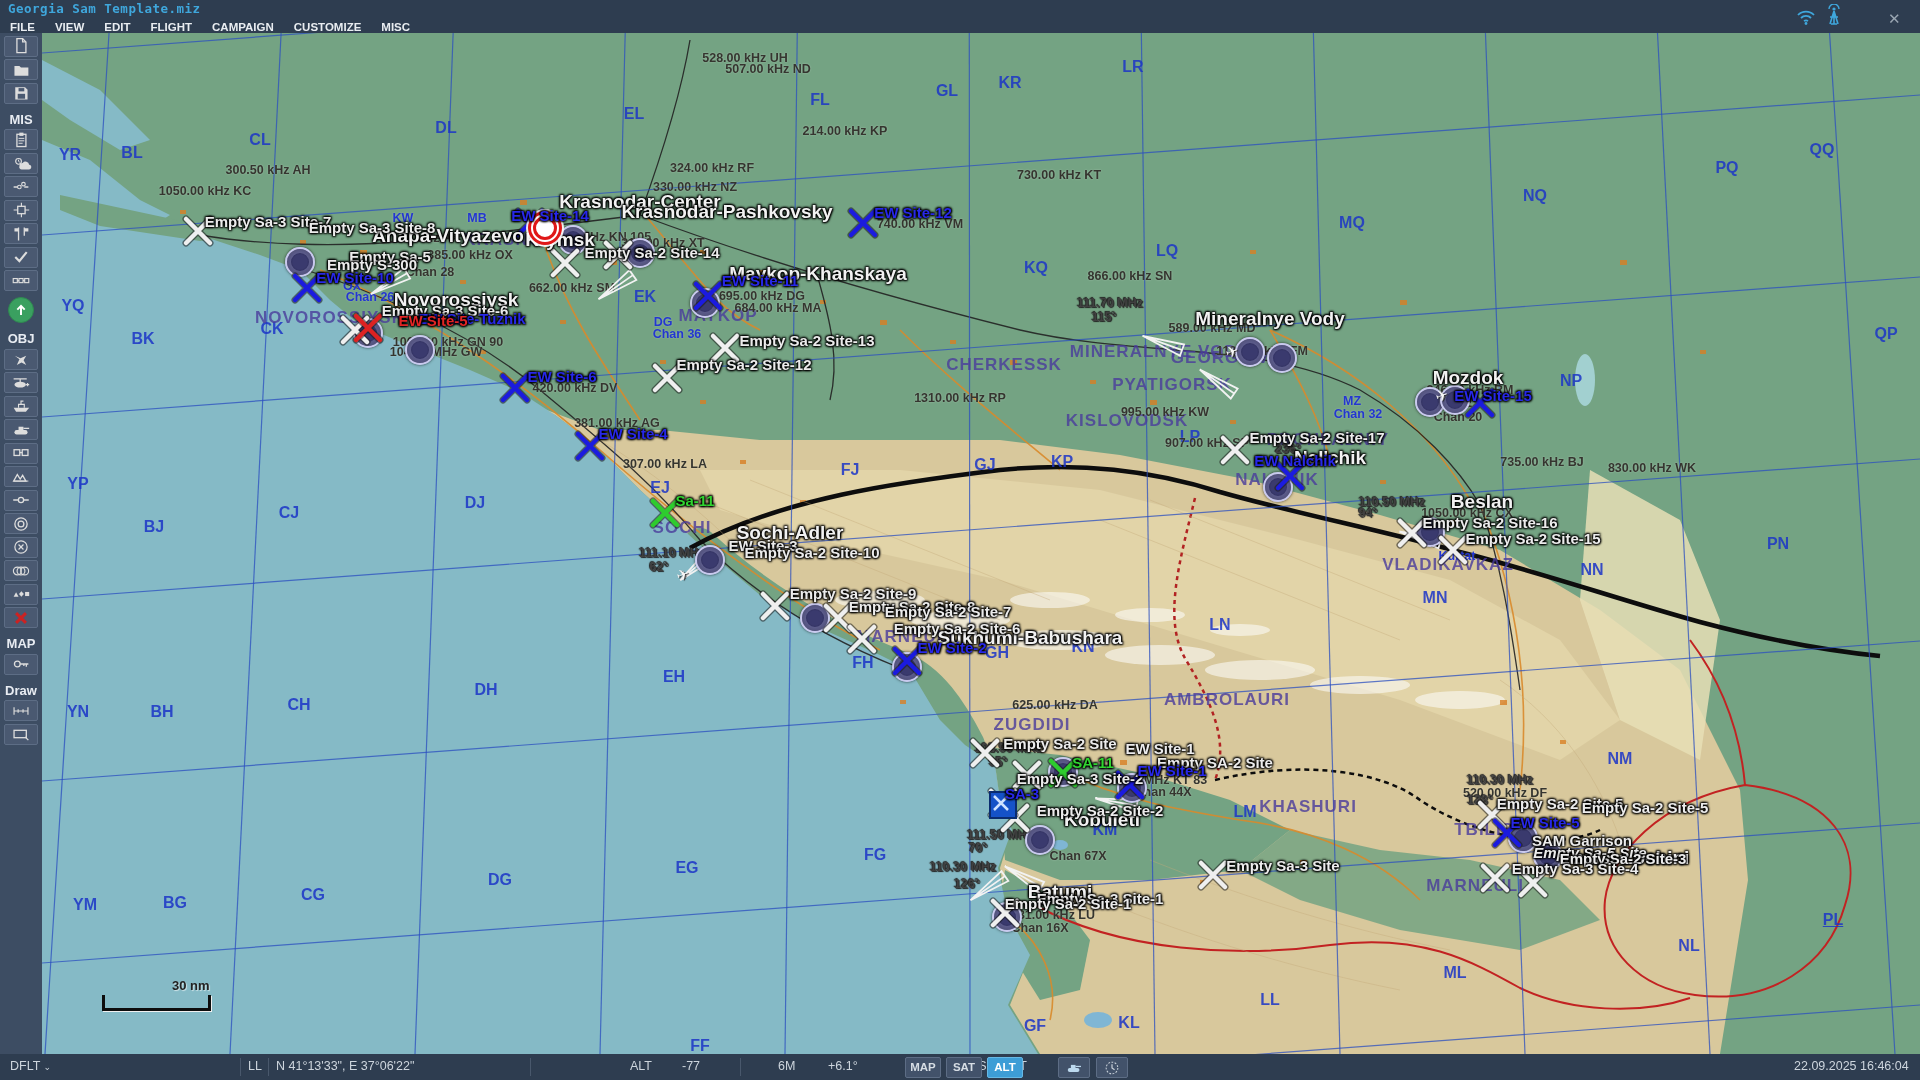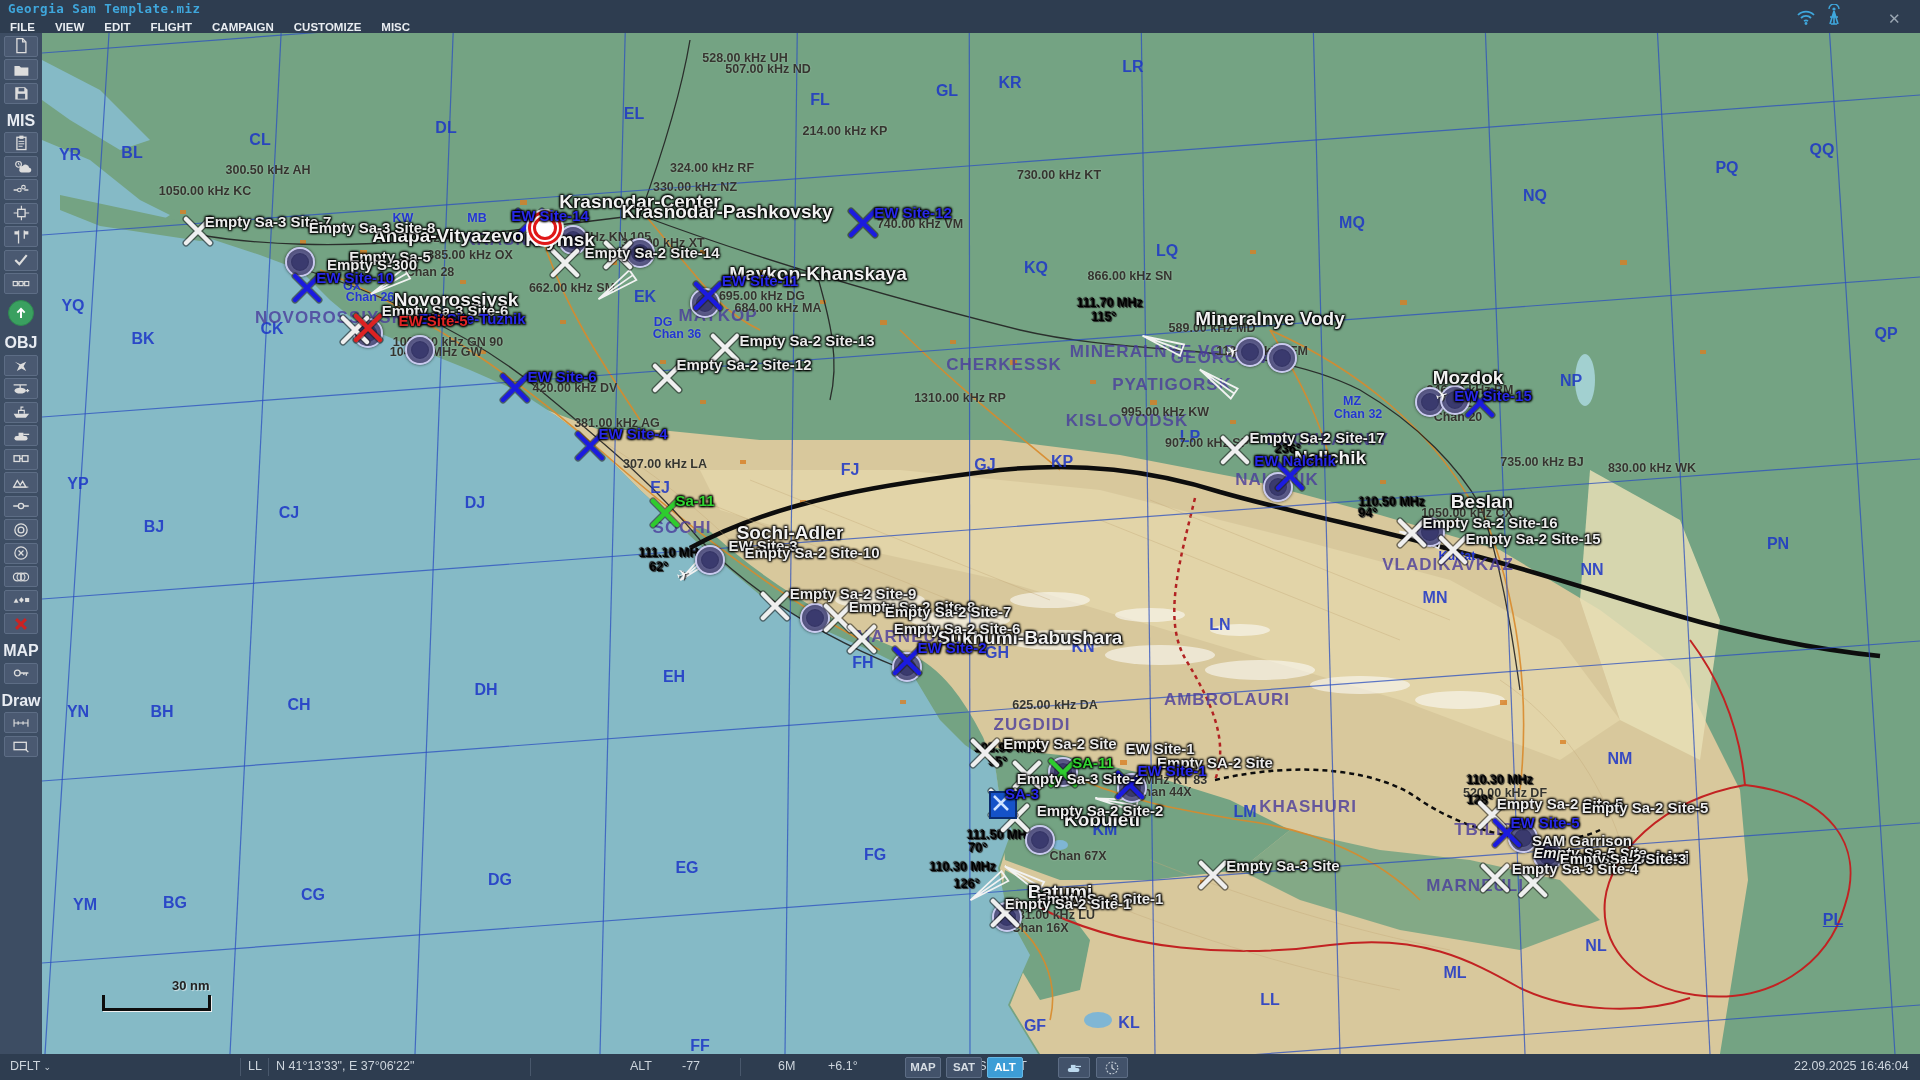--- a/index.html
+++ b/index.html
@@ -9,21 +9,21 @@
   #titlebar{position:absolute;left:0;top:0;width:1920px;height:17px;background:#2e3d50;z-index:50;}
   #titlebar .title{position:absolute;left:8px;top:1px;font-family:"DejaVu Sans Mono",monospace;
     font-size:12.5px;font-weight:bold;color:#3fa7dc;letter-spacing:.5px;}
   #menubar{position:absolute;left:0;top:17px;width:1920px;height:16px;background:#2e3d50;z-index:50;}
   #menubar .mi{display:inline-block;color:#e9edf1;font-size:11.5px;font-weight:bold;
     padding:1px 10px;cursor:pointer;}
   .tb-ico{position:absolute;top:4px;z-index:55;width:24px;height:24px;}
   #closebtn{position:absolute;top:10px;left:1888px;color:#9aa6b2;font-size:15px;z-index:55;cursor:pointer;}
   
   #toolbar{position:absolute;left:0;top:33px;width:42px;height:1021px;background:#3d4d63;z-index:40;}
-  .tsec-label{color:#e8ecf2;font-size:16px;font-weight:bold;text-align:center;margin:8px 0 2px 0;}
+  .tsec-label{color:#e8ecf2;font-size:13px;font-weight:bold;text-align:center;margin:8px 0 2px 0;}
   .tbtn{width:32px;height:19px;margin:2.5px auto;background:#4a5971;border:1px solid #5d6d85;
     border-radius:2px;display:flex;align-items:center;justify-content:center;cursor:pointer;}
   .tbtn svg{display:block;}
   .tbtn.round{background:#3aa060;border-color:#2f8a50;border-radius:50%;width:24px;height:24px;margin:6px auto;}
   #edlogo{position:absolute;left:8px;top:999px;width:18px;height:18px;border-radius:50%;
     background:#7a1f1f;border:1px solid #a33;color:#e9b9b9;font-size:11px;font-weight:bold;
     text-align:center;line-height:17px;}
   
   #statusbar{position:absolute;left:0;top:1054px;width:1920px;height:26px;background:#2e3d50;z-index:60;
     color:#cdd5dd;font-size:12.5px;}
@@ -35,21 +35,21 @@
   .sbicon{position:absolute;top:3px;width:30px;height:19px;background:#42526a;border:1px solid #5d6d85;
     border-radius:2px;display:flex;align-items:center;justify-content:center;cursor:pointer;}
   
   .lab{position:absolute;transform:translate(-50%,-50%);white-space:nowrap;z-index:20;}
   .grid{color:#1c35c8;font-size:16px;font-weight:bold;opacity:.85;z-index:6;}
   .town{color:#4a3c9c;font-size:17px;font-weight:bold;opacity:.8;letter-spacing:1px;z-index:7;}
   .city{color:#f2f2f2;font-size:19px;font-weight:bold;z-index:22;
     text-shadow:1px 1px 2px #000,-1px -1px 2px #000,1px -1px 2px #000,-1px 1px 2px #000;}
   .freq{font-size:12.5px;font-weight:bold;z-index:18;}
   .freq.d{color:#35352f;text-shadow:0 0 2px rgba(255,255,255,.35);}
-  .freq.w{color:#000000;text-shadow:1px 1px 1px #222,-1px -1px 1px #222;}
+  .freq.w{color:#404040;text-shadow:1px 1px 1px #222,-1px -1px 1px #222;}
   .nav{color:#2336d0;font-size:12.5px;font-weight:bold;z-index:18;text-shadow:0 0 2px rgba(255,255,255,.3);}
   .site{font-size:15px;font-weight:bold;z-index:24;cursor:pointer;
     text-shadow:1px 1px 2px #000,-1px -1px 2px #000,1px -1px 2px #000,-1px 1px 2px #000;}
   .site.w{color:#ececec;}
   .site.b{color:#2727e8;}
   .site.r{color:#e02424;}
   .site.g{color:#30d430;}
   .xm{position:absolute;transform:translate(-50%,-50%);z-index:21;cursor:pointer;}
   .unit{position:absolute;width:26px;height:26px;border-radius:50%;transform:translate(-50%,-50%);z-index:20;
     background:radial-gradient(circle,#3a3a6e 0 38%,#23234a 72%);border:2px solid #c9c9ee;cursor:pointer;
@@ -261,21 +261,21 @@
       <span class="lab grid" style="left: 674px; top: 677px;">EH</span>
       <span class="lab grid" style="left: 863px; top: 663px;">FH</span>
       <span class="lab grid" style="left: 997px; top: 653px;">GH</span>
       <span class="lab grid" style="left: 1083px; top: 647px;">KN</span>
       <span class="lab grid" style="left: 1220px; top: 625px;">LN</span>
       <span class="lab grid" style="left: 1105px; top: 830px;">KM</span>
       <span class="lab grid" style="left: 1245px; top: 812px;">LM</span>
       <span class="lab grid" style="left: 1620px; top: 759px;">NM</span>
       <span class="lab grid" style="left: 1455px; top: 973px;">ML</span>
       <span class="lab grid" style="left: 1270px; top: 1000px;">LL</span>
-      <span class="lab grid" style="left: 1596px; top: 946px;">NL</span>
+      <span class="lab grid" style="left: 1689px; top: 946px;">NL</span>
       <span class="lab grid" style="left: 1833px; top: 920px; text-decoration: underline;">PL</span>
       <span class="lab grid" style="left: 85px; top: 905px;">YM</span>
       <span class="lab grid" style="left: 175px; top: 903px;">BG</span>
       <span class="lab grid" style="left: 313px; top: 895px;">CG</span>
       <span class="lab grid" style="left: 500px; top: 880px;">DG</span>
       <span class="lab grid" style="left: 687px; top: 868px;">EG</span>
       <span class="lab grid" style="left: 875px; top: 855px;">FG</span>
       <span class="lab grid" style="left: 1035px; top: 1026px;">GF</span>
       <span class="lab grid" style="left: 1129px; top: 1023px;">KL</span>
       <span class="lab grid" style="left: 700px; top: 1046px;">FF</span>

